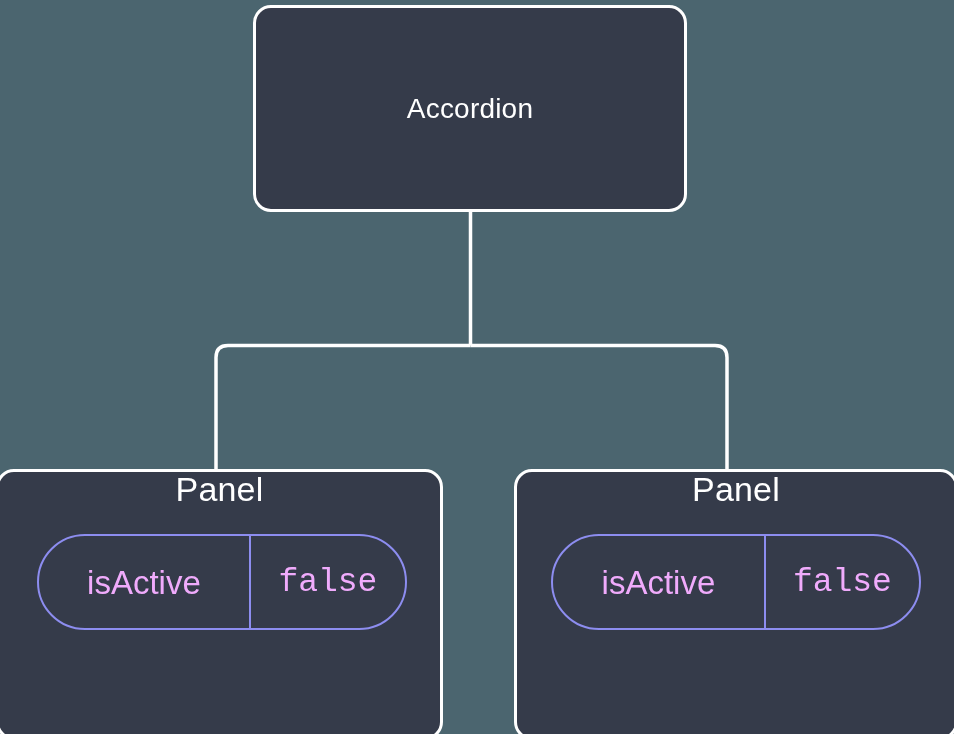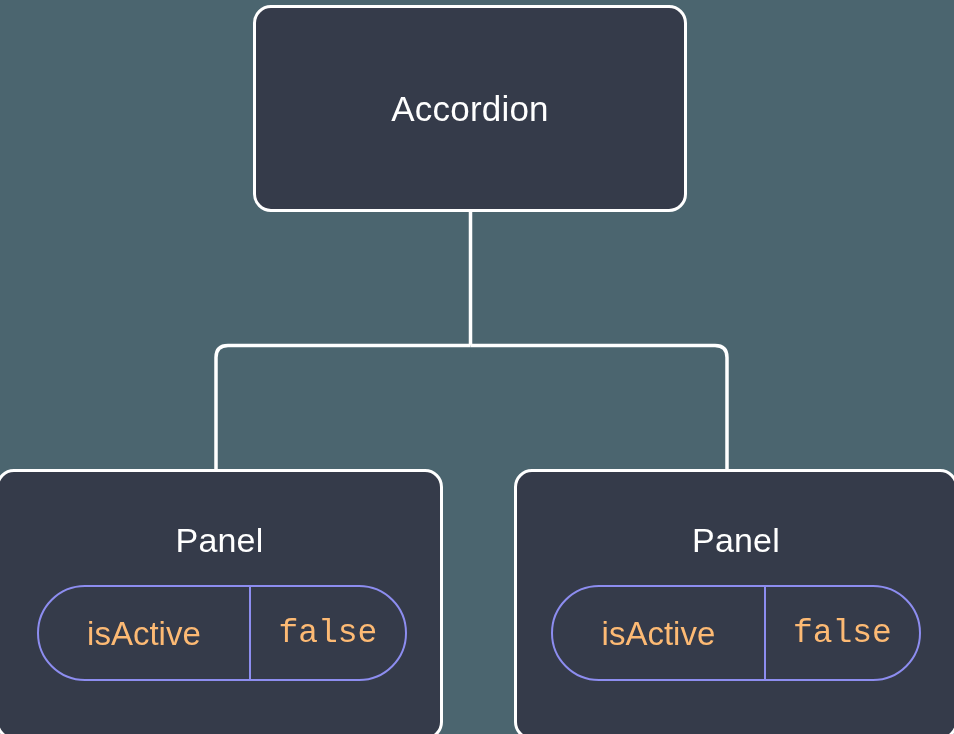--- a/index.html
+++ b/index.html
@@ -44,21 +44,21 @@
 
   
   #node-accordion {
     left: 253px;
     top: 5px;
     width: 434px;
     height: 207px;
     justify-content: center;
   }
   #node-accordion .node-title {
-    font-size: 35px;
+    font-size: 28px;
   }
 
   
   #node-panel-left {
     left: -4px;
     top: 469px;
     width: 447px;
     height: 271px;
   }
   #node-panel-right {
@@ -71,40 +71,39 @@
   .node-title {
     color: #ffffff;
     font-size: 34px;
     font-weight: 400;
     letter-spacing: 0.2px;
     line-height: 1;
     white-space: nowrap;
   }
 
   .panel-node .node-title {
-    margin-top: 51px;
   }
 
   
   .prop-pill {
     margin-top: 28px;
     height: 96px;
     box-sizing: border-box;
     border: 2px solid #8d8df0;
     border-radius: 999px;
     display: flex;
     align-items: stretch;
     background: transparent;
   }
   .prop-key,
   .prop-val {
     display: flex;
     align-items: center;
     justify-content: center;
-    color: #fdba74;
+    color: #f0abfc;
     font-size: 33px;
     line-height: 1;
     white-space: nowrap;
     box-sizing: border-box;
   }
   .prop-key {
     width: 214px;
     border-right: 2px solid #8d8df0;
   }
   .prop-val {

